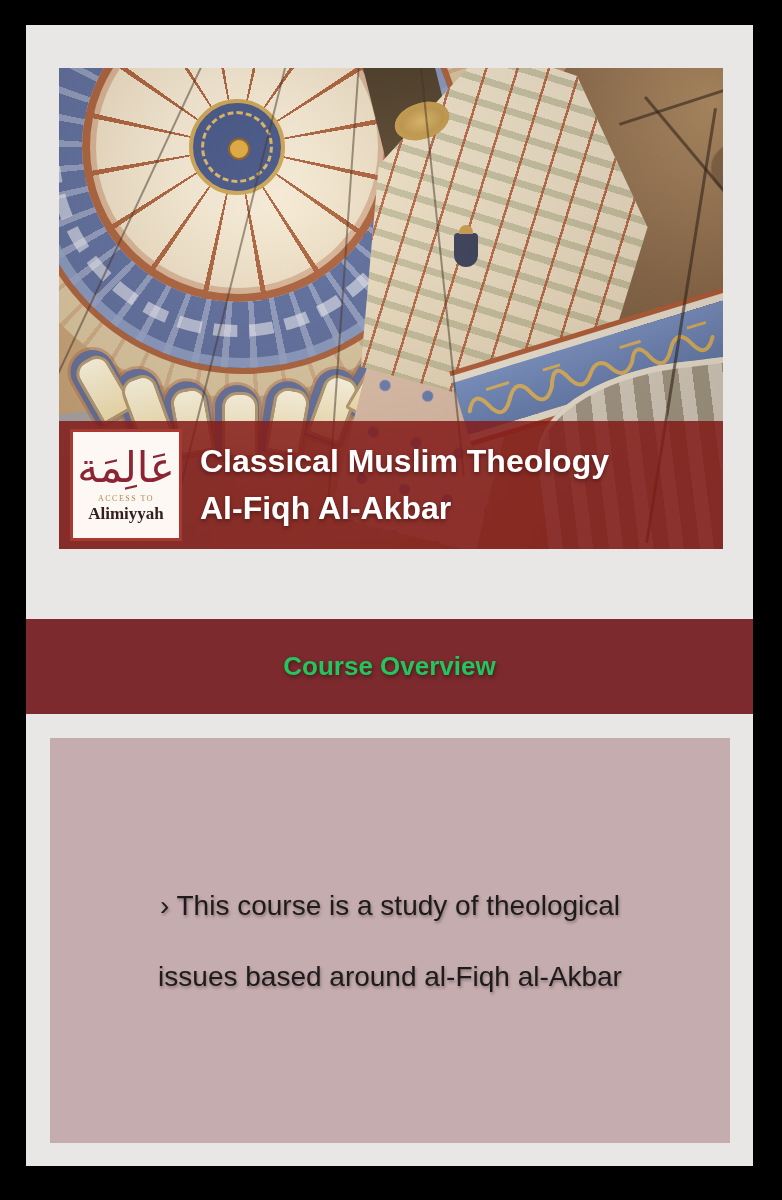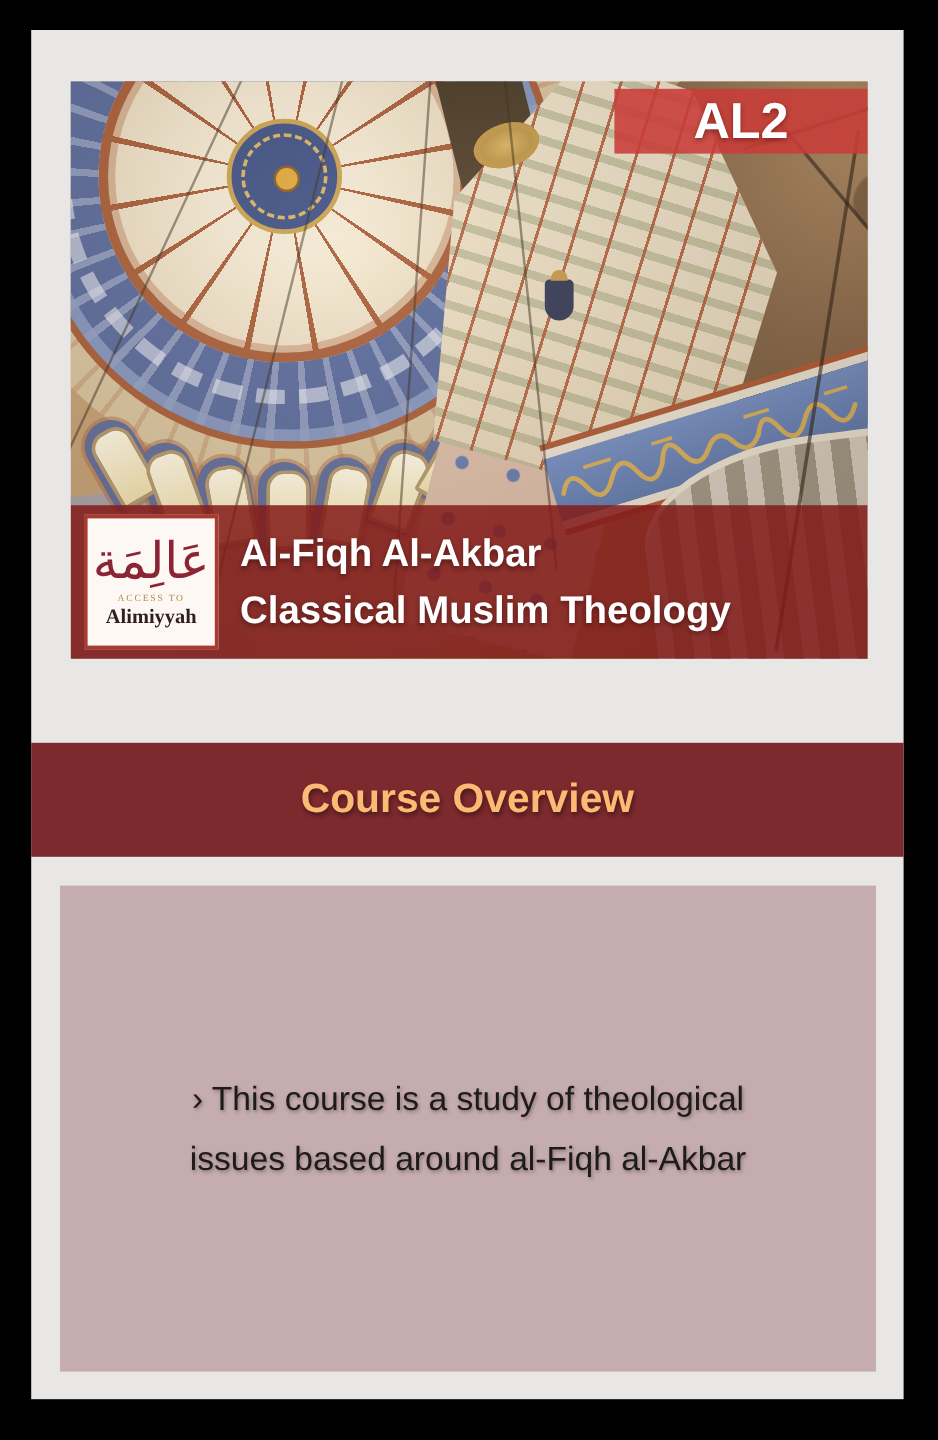--- a/index.html
+++ b/index.html
@@ -99,27 +99,27 @@
   .hero-titles{margin-left:18px;color:#fff;font-weight:bold;font-size:32px;line-height:47px;
     text-shadow:0 2px 4px rgba(40,5,5,.5);}
 
   .badge{top:6px;right:0;width:211px;height:54px;background:rgba(200,60,56,.88);z-index:10;
     display:flex;align-items:center;justify-content:center;color:#fff;font-weight:bold;
     font-size:42px;text-shadow:0 2px 4px rgba(60,0,0,.45);}
 
   
   .section-banner{position:absolute;left:0;top:594px;width:727px;height:95px;background:#7c2a2e;
     display:flex;align-items:center;justify-content:center;}
-  .section-banner h2{margin:0;color:#fdba74;font-size:34px;font-weight:bold;
+  .section-banner h2{margin:0;color:#22c55e;font-size:26px;font-weight:bold;
     text-shadow:1px 2px 4px rgba(0,0,0,.45);}
 
   
   .overview-panel{position:absolute;left:24px;top:713px;width:680px;height:405px;
     background:#c5acaf;display:flex;align-items:center;justify-content:center;}
-  .bullets{width:515px;text-align:center;font-size:28px;line-height:50px;color:#1d1b1b;
+  .bullets{width:515px;text-align:center;font-size:28px;line-height:71px;color:#1d1b1b;
     text-shadow:1px 2px 3px rgba(70,50,50,.45);}
   .bullets p{margin:0;}
 </style>
 </head>
 <body>
 
 <div class="frame">
   <div class="card">
 
     <div class="hero">
@@ -172,26 +172,25 @@
       <div class="pole" style="left:585px;top:30px;width:3px;height:130px;transform:rotate(-40deg);"></div>
       <div class="tone"></div>
 
       <div class="hero-band">
         <div class="logo-box">
           <div class="logo-arabic">عَالِمَة</div>
           <div class="logo-tagline">ACCESS TO</div>
           <div class="logo-name">Alimiyyah</div>
         </div>
         <div class="hero-titles">
+          <div>Classical Muslim Theology</div>
           <div>Al-Fiqh Al-Akbar</div>
-          <div>Classical Muslim Theology</div>
         </div>
       </div>
 
-      <div class="badge">AL2</div>
     </div>
 
     <div class="section-banner">
       <h2>Course Overview</h2>
     </div>
 
     <div class="overview-panel">
       <div class="bullets">
         <p><span>›</span> <span>This course is a study of theological issues based around al-Fiqh al-Akbar</span></p>
       </div>

